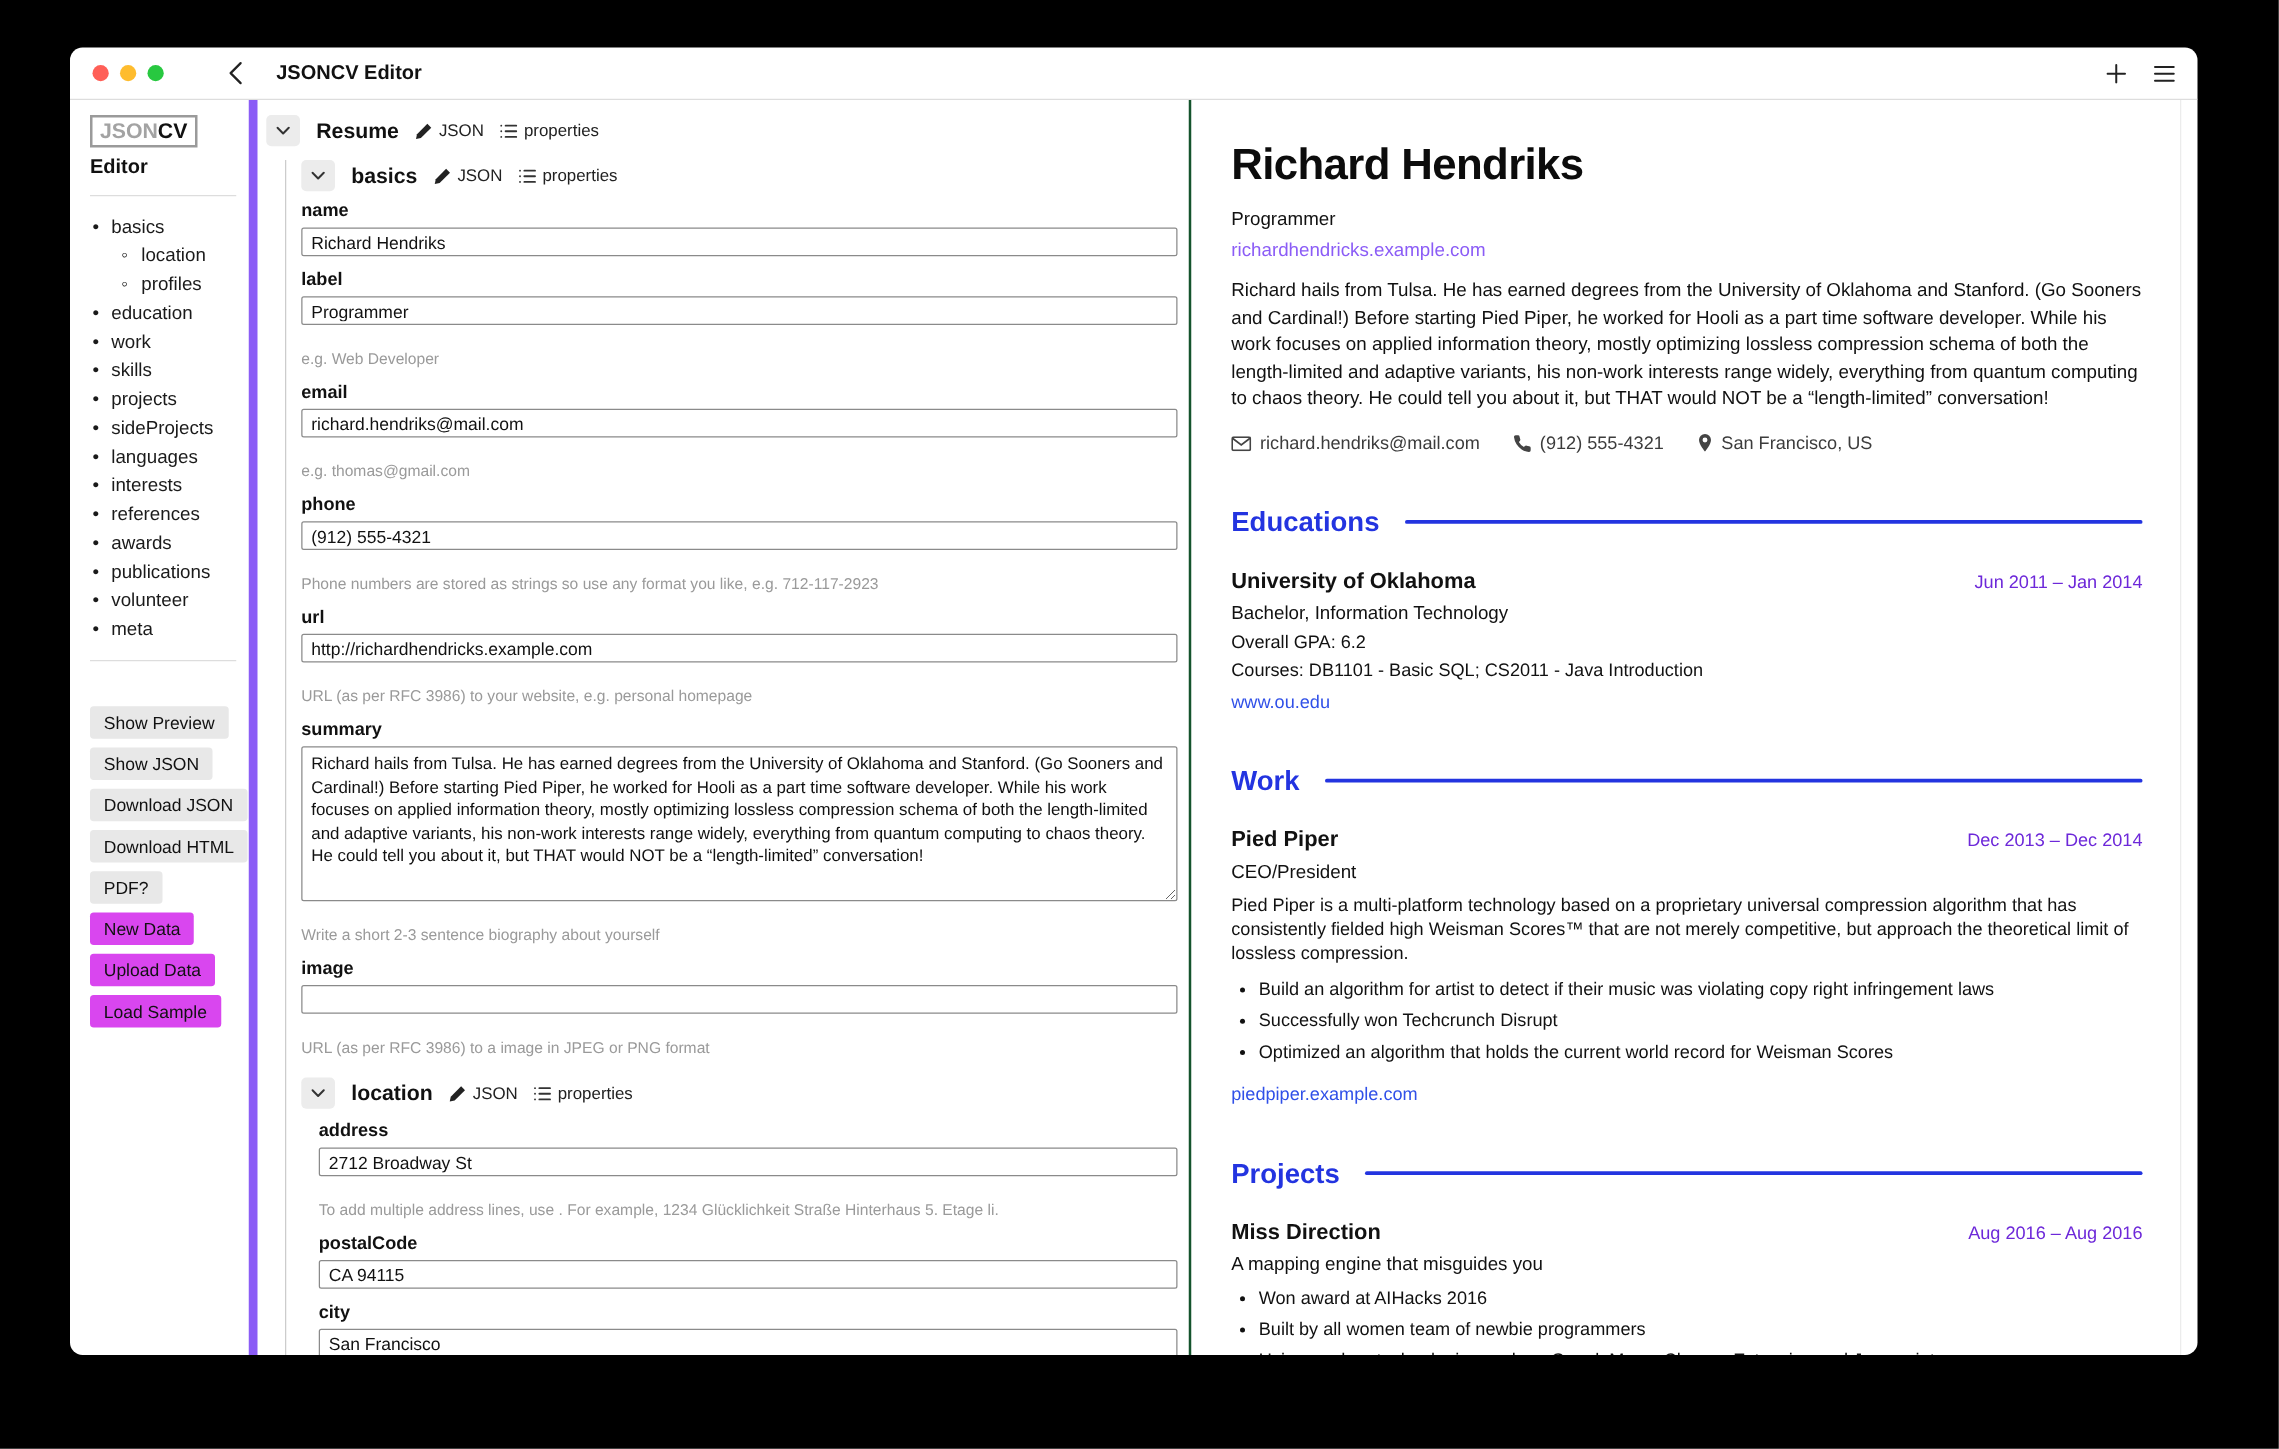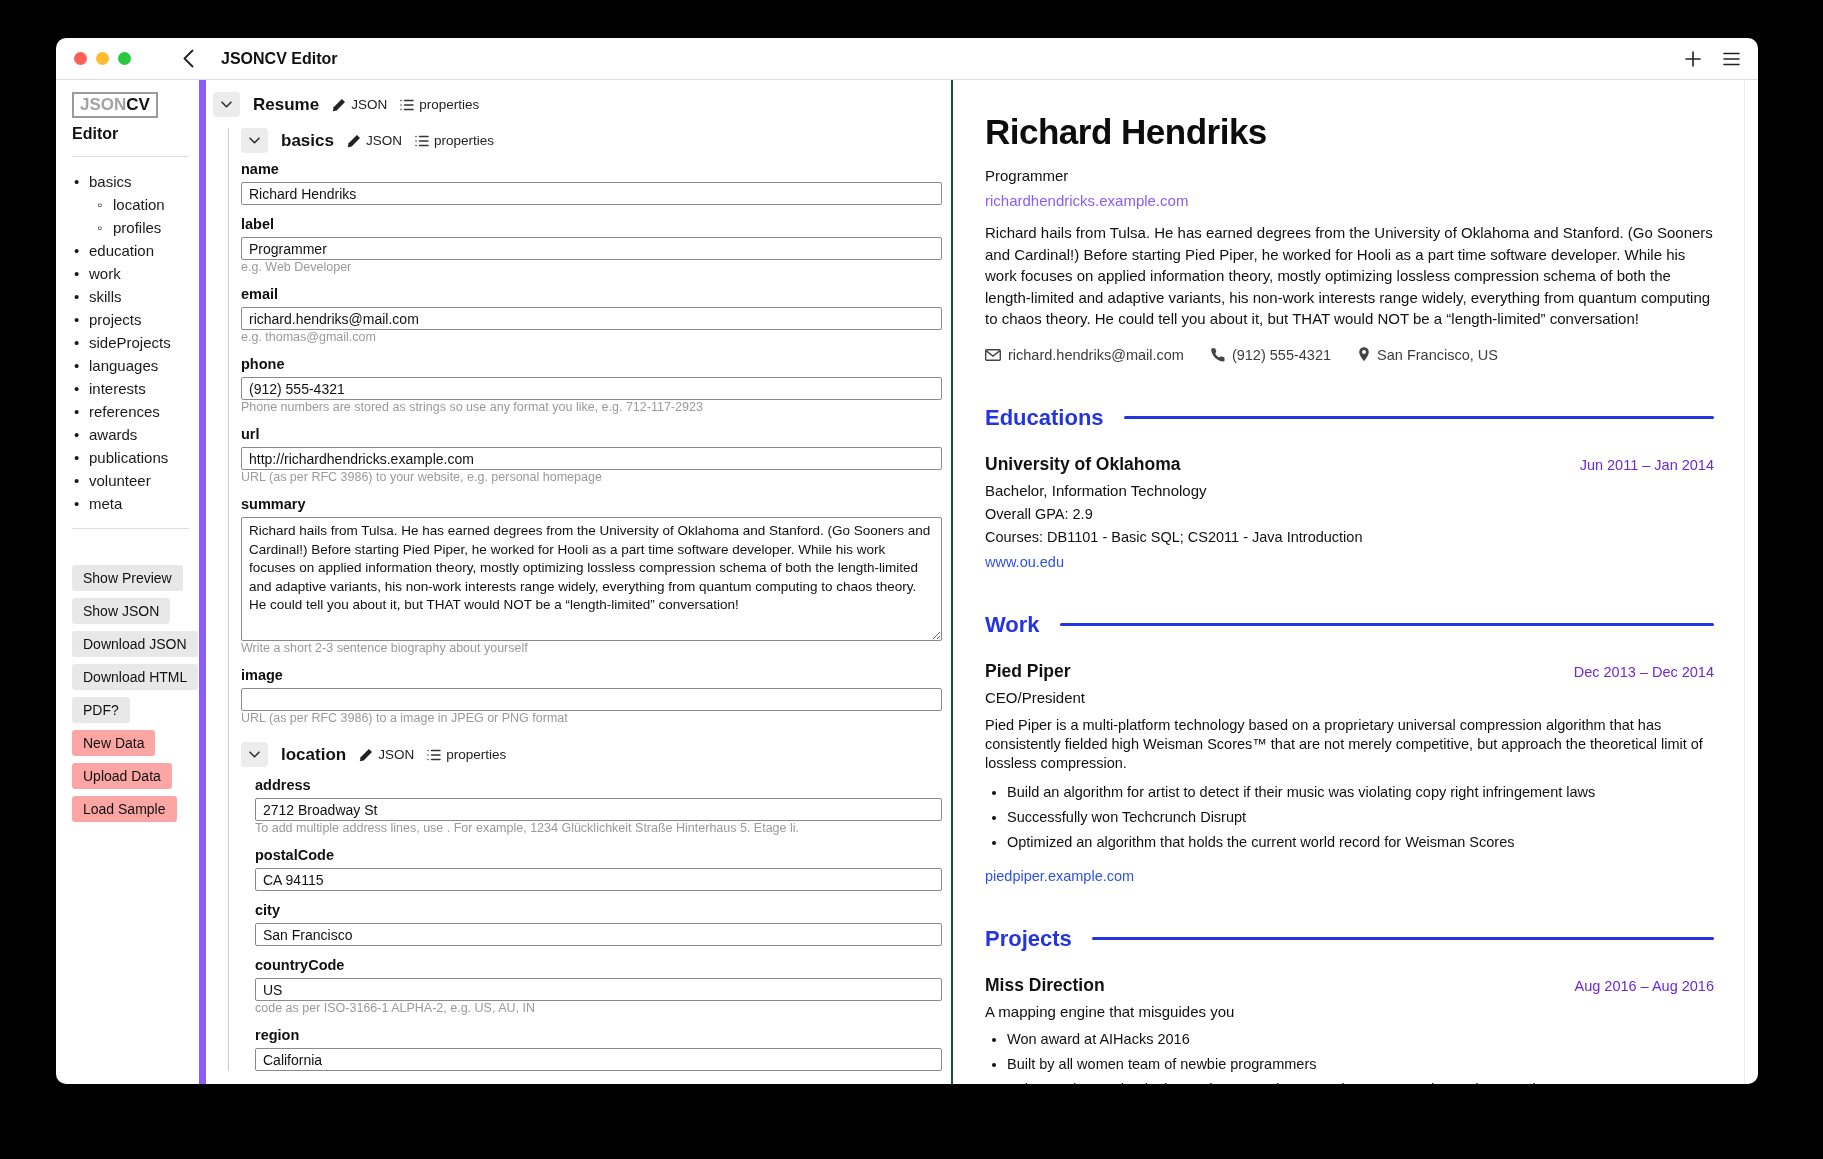--- a/index.html
+++ b/index.html
@@ -34,40 +34,40 @@
   .editor-word { font-size:16px; font-weight:700; color:#111; margin-top:7px; }
   .sb-divider { border:none; border-top:1px solid #ddd; margin:13px 0; }
   .nav { list-style:none; margin:0; padding:0; font-size:15px; color:#1a1a1a; }
   .nav li { padding:3px 0 3px 17px; position:relative; cursor:pointer; line-height:17px; }
   .nav li.lvl0::before { content:"•"; position:absolute; left:2px; }
   .nav li.lvl1 { padding-left:41px; }
   .nav li.lvl1::before { content:"◦"; position:absolute; left:25px; }
   .actions { display:flex; flex-direction:column; align-items:flex-start; gap:7px; padding-bottom:10px;margin-top:36px; }
   .btn { background:#e8e8e8; border:none; border-radius:3px; padding:5px 11px;
     font-size:14px; font-family:inherit; color:#111; cursor:pointer; white-space:nowrap; }
-  .btn.green { background:#fca5a5; }
+  .btn.green { background:#d946ef; }
   
   .editor { flex:1; border-right:2px solid #14532d; padding:12px 9px 0 7px;
     box-sizing:border-box; overflow:hidden; }
   .sec-header { display:flex; align-items:center; gap:13px; }
   .collapse-btn { width:27px; height:25px; background:#ececec; border:none; border-radius:4px;
     display:flex; align-items:center; justify-content:center; color:#333; cursor:pointer; }
   .sec-title { font-size:17px; font-weight:700; color:#111; }
   .meta-btn { display:flex; align-items:center; gap:5px; background:none; border:none;
     font-size:13.5px; color:#222; font-family:inherit; cursor:pointer; padding:0; }
   .children { border-left:1px solid #ccc; margin:11px 0 0 15px; padding-left:12px; }
   .subsection { margin-top:16px; }
   .sub-children { margin:10px 0 0 14px; }
   .field { margin:8px 0 11px; }
   .flabel { display:block; font-size:14.5px; font-weight:700; color:#111; margin-bottom:5px; }
   .finput { display:block; width:100%; box-sizing:border-box; height:23px;
     border:1px solid #8a8a8a; border-radius:2px; padding:0 7px; font-size:14px;
     font-family:inherit; color:#111; background:#fff; }
   textarea.finput { height:124px; padding:4px 7px; line-height:18.5px; font-size:13.5px; resize:vertical; }
-  .hint { font-size:12.5px; color:#9a9a9a; margin-top:0; line-height:15px; }
+  .hint { font-size:12.5px; color:#9a9a9a; margin-top:20px; line-height:15px; }
   
   .preview { flex:1; padding:32px 44px 0 32px; box-sizing:border-box; overflow:hidden;
     position:relative; font-size:15px; color:#111; }
   .preview::after { content:""; position:absolute; top:0; bottom:0; right:13px;
     border-left:1px solid #ececec; }
   .p-name { margin:0; font-size:35px; letter-spacing:-0.5px; font-weight:700; color:#0c0c0c; }
   .p-label { margin-top:15px; font-size:15px; }
   .p-link { display:inline-block; margin-top:8px; color:#8b5cf6; text-decoration:none; cursor:pointer; }
   .p-summary { margin:13px 0 0; line-height:21.5px; }
   .contact-row { display:flex; gap:27px; margin-top:17px; color:#3c3c3c; font-size:14.5px; align-items:center; }
@@ -355,21 +355,21 @@
       
       <div class="sec-head">
         <span class="t">Educations</span>
         <span class="rule"></span>
       </div>
       <div class="entry-head">
         <span class="e-title">University of Oklahoma</span>
         <span class="e-date">Jun 2011 – Jan 2014</span>
       </div>
       <div class="e-sub">Bachelor, Information Technology</div>
-      <div class="e-line">Overall GPA: 2.9</div>
+      <div class="e-line">Overall GPA: 6.2</div>
       <div class="e-line">Courses: DB1101 - Basic SQL; CS2011 - Java Introduction</div>
       <a class="e-link">www.ou.edu</a>
 
       
       <div class="sec-head">
         <span class="t">Work</span>
         <span class="rule"></span>
       </div>
       <div class="entry-head">
         <span class="e-title">Pied Piper</span>

